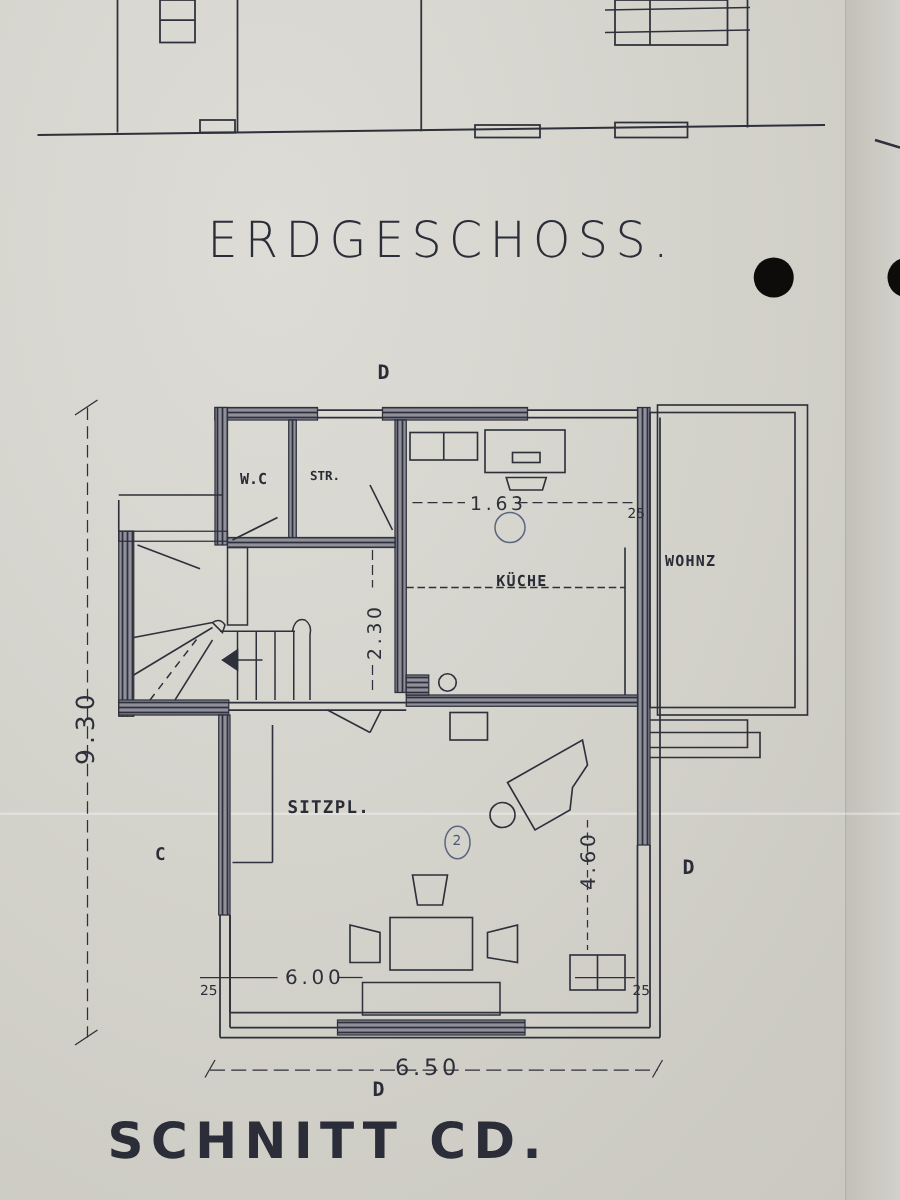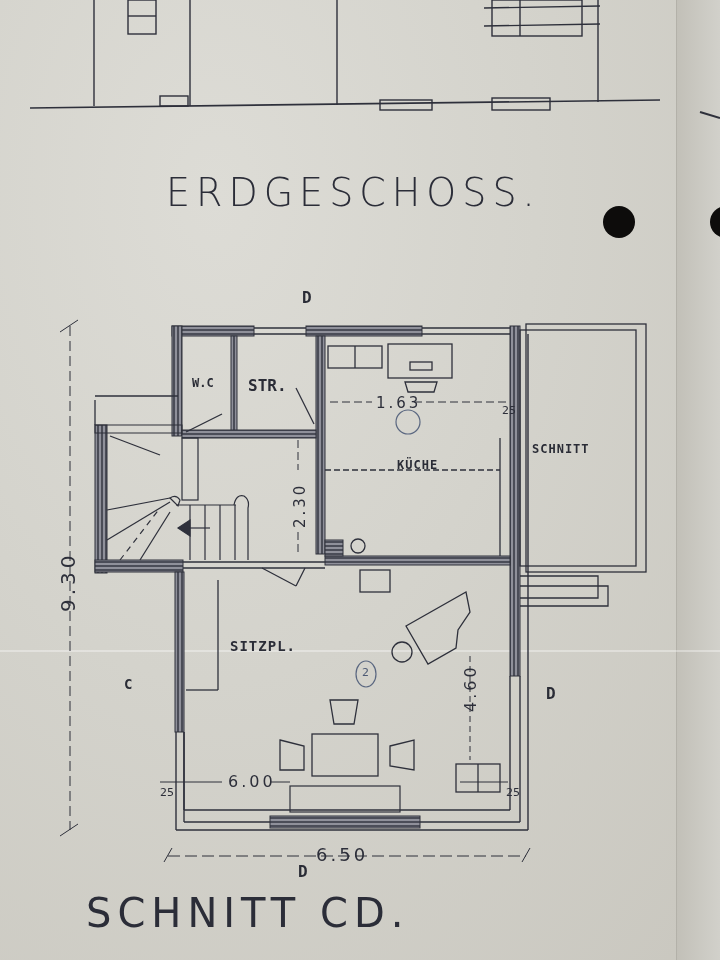--- a/index.html
+++ b/index.html
@@ -22,21 +22,21 @@
     position: absolute; left: 0; top: 650px; width: 720px; height: 2px;
     background: rgba(255,255,255,0.35);
   }
   svg { position: absolute; left: 0; top: 0; }
   .hand {
     position: absolute; color: #2b2d38;
     font-family: "DejaVu Sans", sans-serif;
     letter-spacing: 4px; white-space: nowrap;
   }
   .title { left: 166px; top: 170px; font-size: 38px; letter-spacing: 6px; font-weight: 300; transform: scaleY(1.05); }
-  .section-title { left: 86px; top: 890px; font-size: 40px; letter-spacing: 6px; font-weight: 400; }
+  .section-title { left: 86px; top: 890px; font-size: 40px; letter-spacing: 6px; font-weight: 700; }
   .room { position: absolute; color: #2a2c36; font-family: "DejaVu Sans Mono", monospace; font-weight: bold; white-space: nowrap; }
   .dim { position: absolute; color: #2d2f3a; font-family: "DejaVu Sans", sans-serif; white-space: nowrap; }
   .vert { transform-origin: left top; transform: rotate(-90deg); }
   .hole {
     position: absolute; width: 32px; height: 32px; border-radius: 50%;
     background: #0d0c0b;
   }
 </style>
 </head>
 <body>
@@ -214,23 +214,23 @@
 
 <div class="hand title">ERDGESCHOSS.</div>
 <div class="hand section-title">SCHNITT CD.</div>
 
 <div class="room" style="left:302px; top:288px; font-size:16px;">D</div>
 <div class="room" style="left:298px; top:862px; font-size:16px;">D</div>
 <div class="room" style="left:124px; top:676px; font-size:14px;">C</div>
 <div class="room" style="left:546px; top:684px; font-size:16px;">D</div>
 
 <div class="room" style="left:192px; top:376px; font-size:12px;">W.C</div>
-<div class="room" style="left:248px; top:376px; font-size:16px;text-align:right;">STR.</div>
+<div class="room" style="left:248px; top:376px; font-size:10px;text-align:right;">STR.</div>
 <div class="room" style="left:356px; top:458px; font-size:12px; letter-spacing:1px;margin-left:41px;">KÜCHE</div>
-<div class="room" style="left:532px; top:442px; font-size:12px; letter-spacing:1px;">SCHNITT</div>
+<div class="room" style="left:532px; top:442px; font-size:12px; letter-spacing:1px;">WOHNZ</div>
 <div class="room" style="left:230px; top:638px; font-size:14px; letter-spacing:1px;">SITZPL.</div>
 
 <div class="dim vert" style="left:56px; top:612px; font-size:20px; letter-spacing:4px;">9.30</div>
 <div class="dim" style="left:316px; top:844px; font-size:18px; letter-spacing:3px;">6.50</div>
 <div class="dim" style="left:228px; top:772px; font-size:16px; letter-spacing:3px;">6.00</div>
 <div class="dim vert" style="left:461px; top:712px; font-size:16px; letter-spacing:3px;">4.60</div>
 <div class="dim" style="left:376px; top:394px; font-size:15px; letter-spacing:3px;">1.63</div>
 <div class="dim vert" style="left:291px; top:528px; font-size:15px; letter-spacing:3px;">2.30</div>
 <div class="dim" style="left:160px; top:786px; font-size:11px;">25</div>
 <div class="dim" style="left:506px; top:786px; font-size:11px;">25</div>

